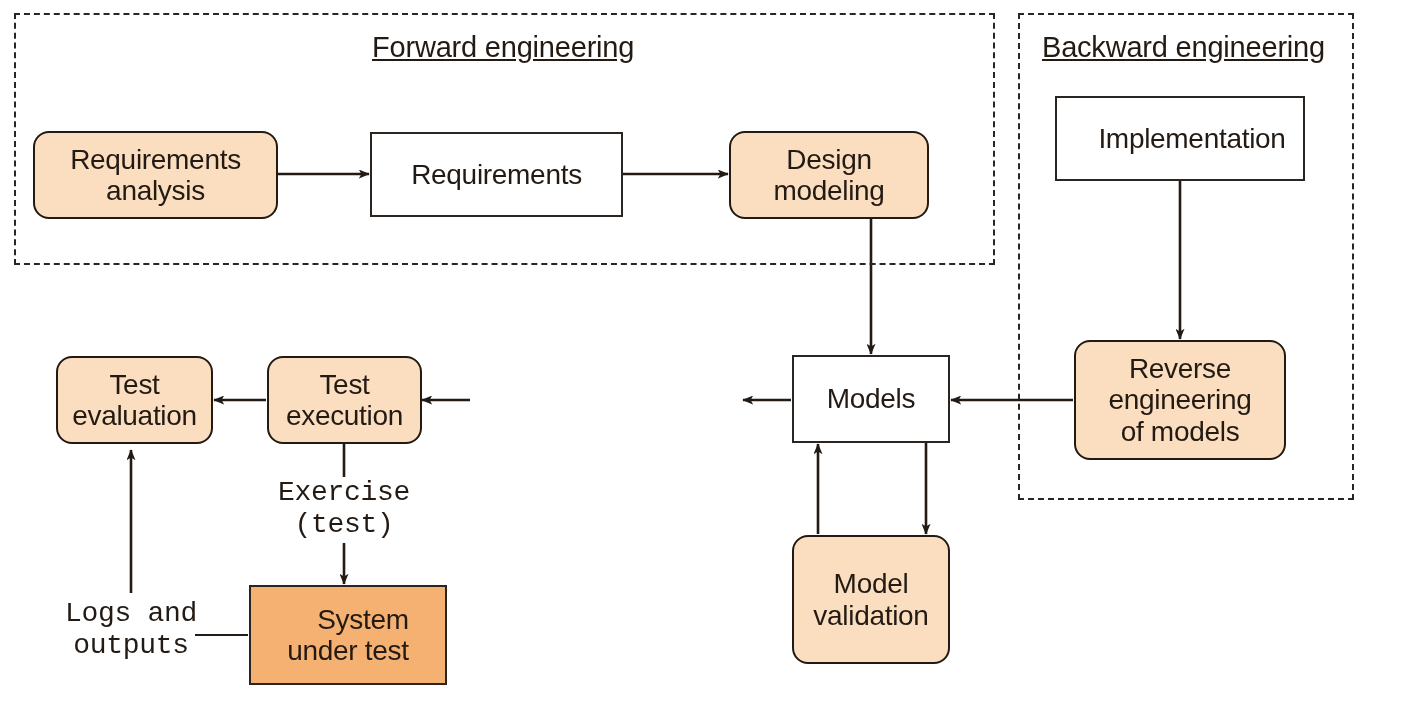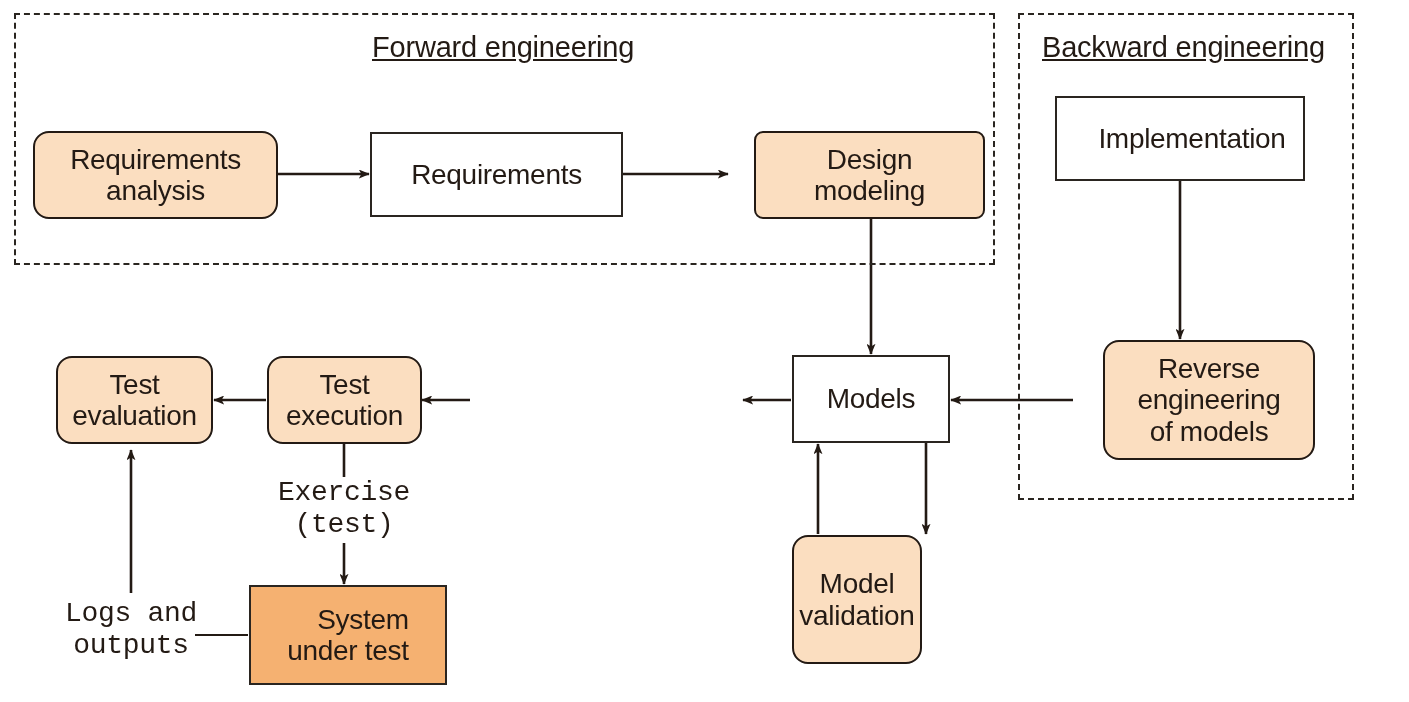--- a/index.html
+++ b/index.html
@@ -123,37 +123,37 @@
   </svg>
 
   <div class="node rounded peach" style="left:33px; top:131px; width:245px; height:88px;">
     <span class="lbl"><span>Requirements</span><br><span>analysis</span></span>
   </div>
 
   <div class="node sharp white" style="left:370px; top:132px; width:253px; height:85px;">
     <span class="lbl">Requirements</span>
   </div>
 
-  <div class="node rounded peach" style="left:754px; top:131px; width:231px; height:88px;border-radius:9px;">
+  <div class="node rounded peach" style="left:729px; top:131px; width:200px; height:88px;">
     <span class="lbl"><span>Design</span><br><span>modeling</span></span>
   </div>
 
   <div class="node sharp white" style="left:1055px; top:96px; width:250px; height:85px;padding-left:24px;">
     <span class="lbl">Implementation</span>
   </div>
 
-  <div class="node rounded peach" style="left:1074px; top:340px; width:212px; height:120px;margin-left:29px;">
+  <div class="node rounded peach" style="left:1074px; top:340px; width:212px; height:120px;">
     <span class="lbl"><span>Reverse</span><br><span>engineering</span><br><span>of models</span></span>
   </div>
 
   <div class="node sharp white" style="left:792px; top:355px; width:158px; height:88px;">
     <span class="lbl">Models</span>
   </div>
 
-  <div class="node rounded peach" style="left:792px; top:535px; width:130px; height:129px;">
+  <div class="node rounded peach" style="left:792px; top:535px; width:158px; height:129px;">
     <span class="lbl"><span>Model</span><br><span>validation</span></span>
   </div>
 
 
   <div class="node rounded peach" style="left:267px; top:356px; width:155px; height:88px;">
     <span class="lbl"><span>Test</span><br><span>execution</span></span>
   </div>
 
   <div class="node rounded peach" style="left:56px; top:356px; width:157px; height:88px;">
     <span class="lbl"><span>Test</span><br><span>evaluation</span></span>

